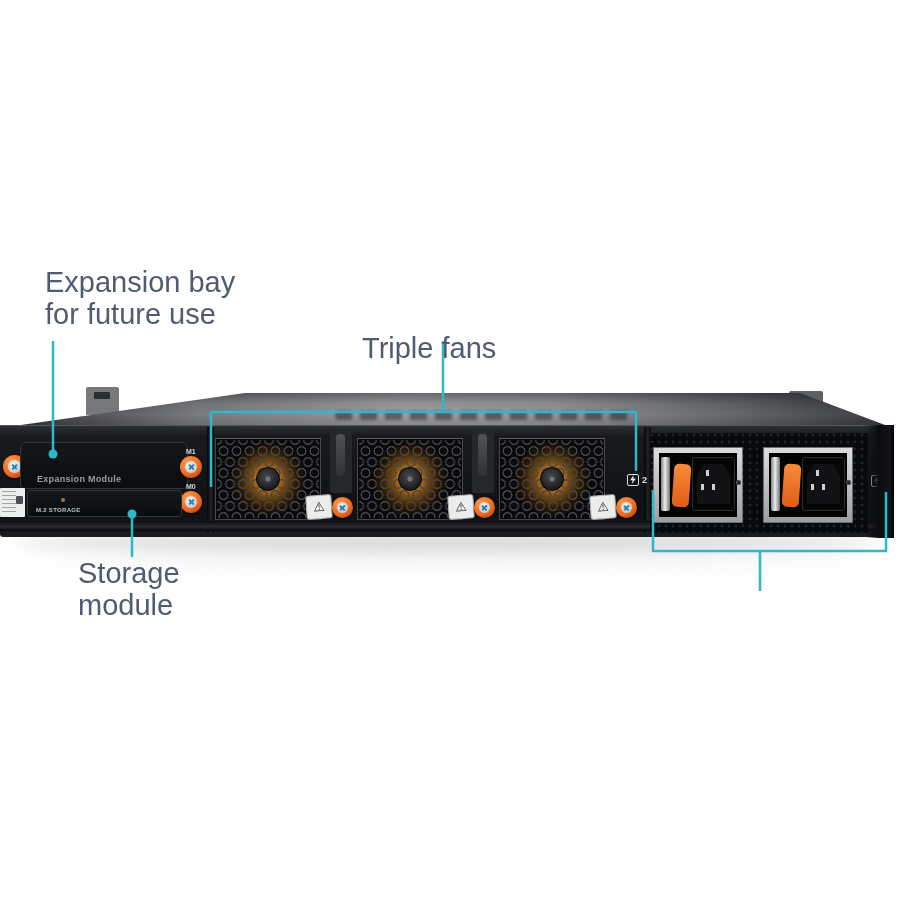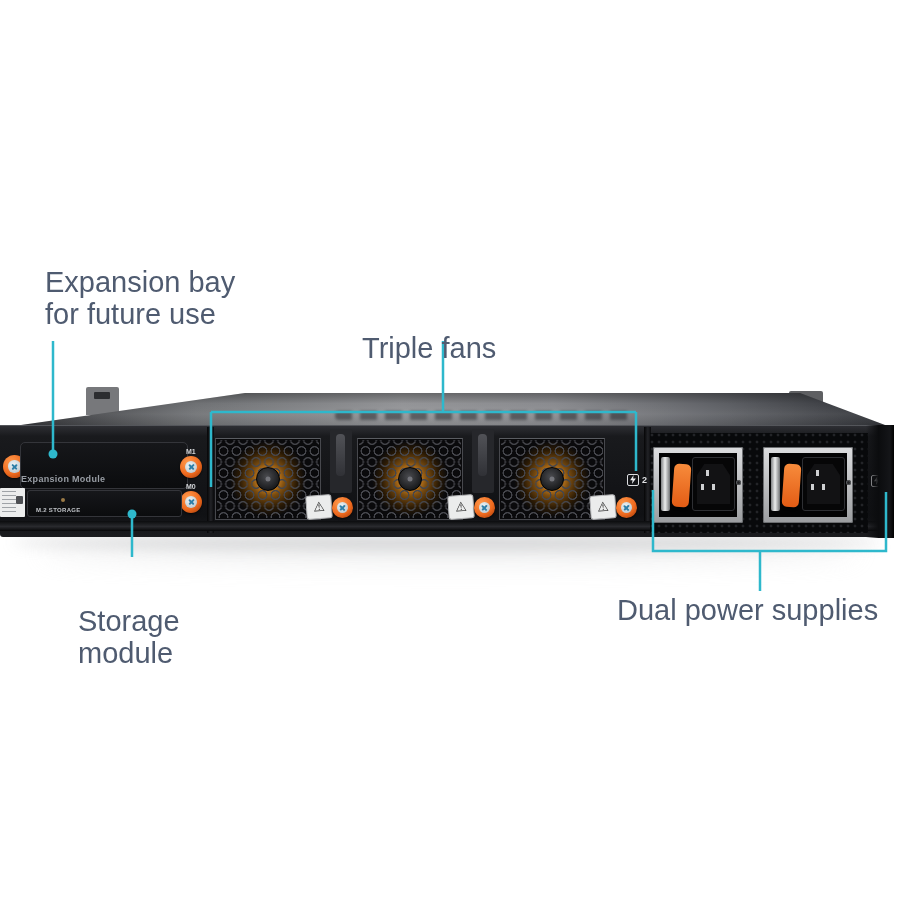--- a/index.html
+++ b/index.html
@@ -33,21 +33,21 @@
   #bottom-rail{position:absolute;left:0;top:96px;width:893px;height:10px;
     background:linear-gradient(#0b0c0e,#292a2e 55%,#070708);}
   #ground-shadow1{position:absolute;left:12px;top:536px;width:870px;height:13px;
     background:#b9babc;border-radius:50%;filter:blur(7px);opacity:.6;}
   #ground-shadow2{position:absolute;left:40px;top:541px;width:820px;height:22px;
     background:#d9dadb;border-radius:50%;filter:blur(12px);opacity:.45;}
 
   
   .panel{position:absolute;background:linear-gradient(#16171a,#0b0c0e);
     border:1px solid #34353a;border-radius:5px;box-sizing:border-box;}
-  .panel-label{position:absolute;left:0;bottom:4px;color:#989da4;font-size:9px;
+  .panel-label{position:absolute;left:16px;bottom:4px;color:#989da4;font-size:9px;
     font-weight:bold;letter-spacing:.3px;}
   .storage-label{position:absolute;left:8px;bottom:3px;color:#c2c5ca;font-size:6px;
     font-weight:bold;letter-spacing:.3px;}
   .led{position:absolute;width:4px;height:4px;border-radius:50%;background:#9b7a46;}
   .screw-tag{position:absolute;color:#d3d5d8;font-size:7px;font-weight:bold;}
   #sticker{position:absolute;left:0;top:63px;width:25px;height:29px;background:#eceded;
     border-radius:1px;overflow:hidden;}
   #sticker .lines{position:absolute;left:2px;top:3px;width:14px;height:22px;
     background:repeating-linear-gradient(180deg,#9fa3a7 0 1px,transparent 1px 4px);}
   #sticker .smudge{position:absolute;right:2px;top:8px;width:7px;height:8px;background:#4c4e52;
@@ -253,17 +253,16 @@
     </g>
     <g fill="#2EB8CC" stroke="none">
       <circle cx="53" cy="454" r="4.5"></circle>
       <circle cx="132" cy="514" r="4.5"></circle>
     </g>
   </svg>
 
   <div class="callout-label multiline" style="left:3px;top:266px;margin-left:42px;">Expansion bay
 for future use</div>
   <div class="callout-label" style="left:362px;top:300px;margin-top:32px;">Triple fans</div>
-  <div class="callout-label multiline" style="left:78px;top:557px;margin-top:48px;">Storage
+  <div class="callout-label multiline" style="left:78px;top:557px;">Storage
 module</div>
-  <div class="callout-label" style="left:617px;top:594px;">Dual power supplies</div>
 
 </div>
 
 </body></html>

